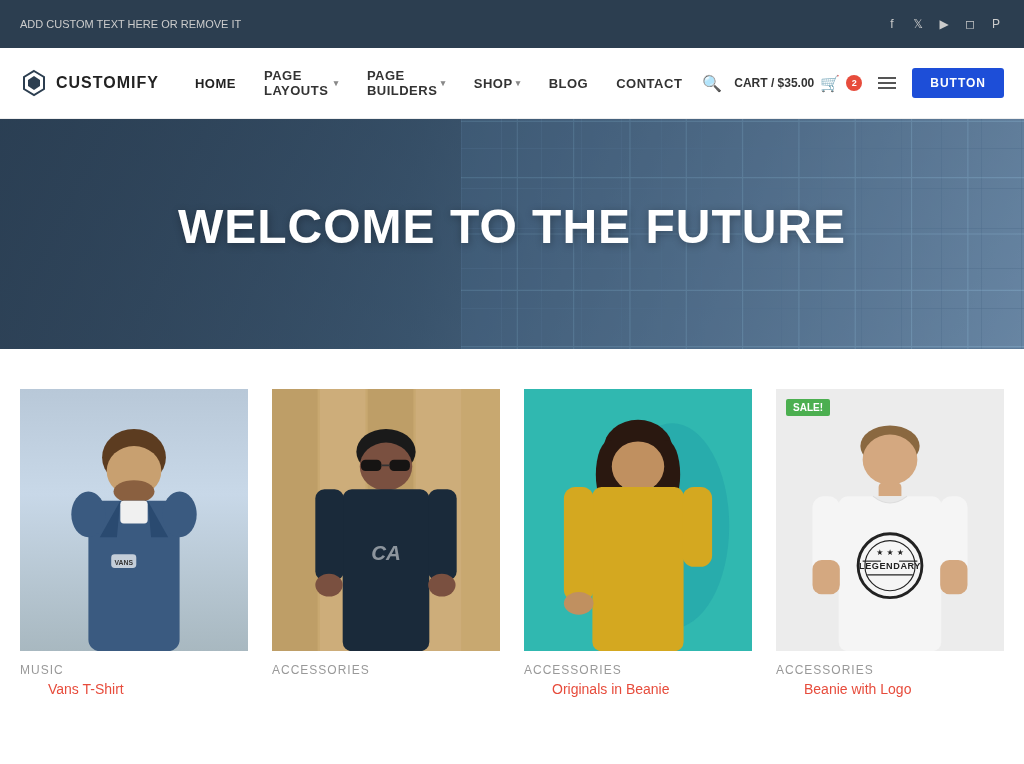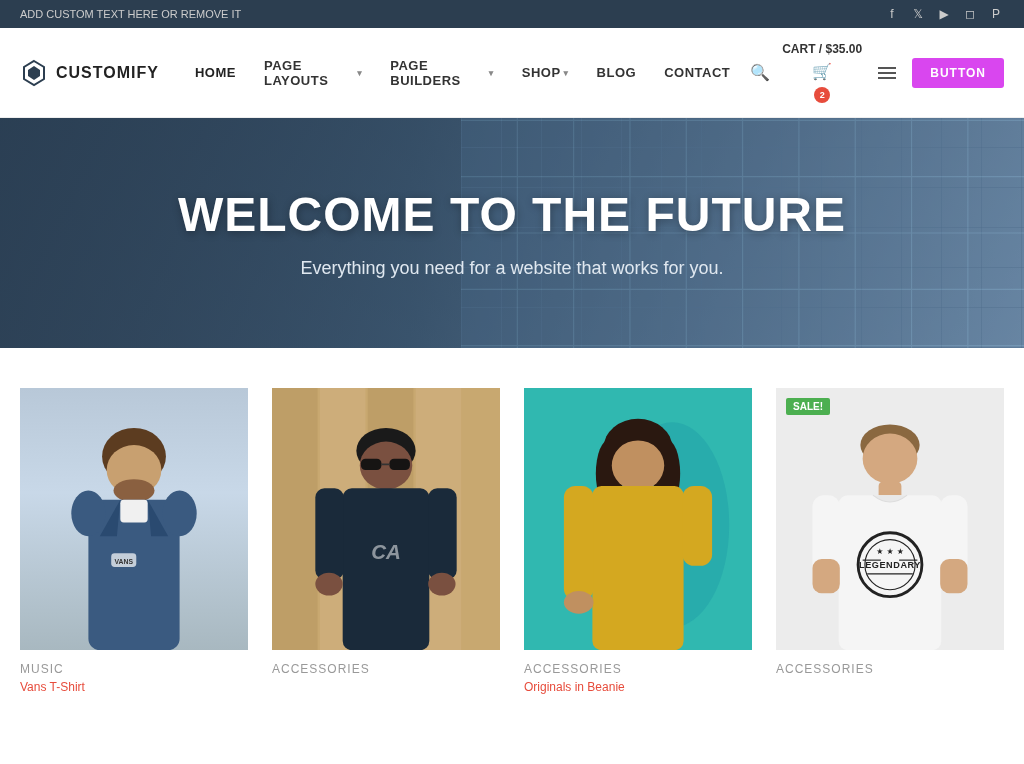--- a/index.html
+++ b/index.html
@@ -3,21 +3,21 @@
   <meta charset="utf-8">
   <style>
     * { margin: 0; padding: 0; box-sizing: border-box; }
     body { font-family: Arial, sans-serif; background: #fff; width: 1024px; }
 
     
     .top-bar {
       background: #2c3e50;
       color: #ccc;
       font-size: 11px;
-      padding: 6px 20px;
+      padding: 16px 20px;
       display: flex;
       justify-content: space-between;
       align-items: center;
     }
     .top-bar-social { display: flex; gap: 10px; }
     .social-icon {
       color: #ccc;
       font-size: 12px;
       cursor: pointer;
       width: 16px;
@@ -77,21 +77,20 @@
       gap: 12px;
     }
     .cart-info {
       font-size: 12px;
       color: #333;
       font-weight: 600;
       display: flex;
       align-items: center;
       gap: 6px;
       cursor: pointer;
-      flex-direction: column;
     }
     .cart-badge {
       background: #e74c3c;
       color: #fff;
       border-radius: 50%;
       width: 16px;
       height: 16px;
       font-size: 9px;
       display: flex;
       align-items: center;
@@ -106,21 +105,21 @@
       gap: 3px;
       padding: 4px;
     }
     .hamburger span {
       display: block;
       width: 18px;
       height: 2px;
       background: #555;
     }
     .btn-button {
-      background: #d946ef;
+      background: #1d4ed8;
       color: #fff;
       border: none;
       padding: 8px 18px;
       font-size: 12px;
       font-weight: 700;
       text-transform: uppercase;
       letter-spacing: 1px;
       cursor: pointer;
       border-radius: 3px;
     }
@@ -230,25 +229,26 @@
     }
 
     .product-category {
       font-size: 12px;
       color: #999;
       text-transform: uppercase;
       letter-spacing: 1px;
       margin-bottom: 4px;
     }
     .product-name {
-      font-size: 12px;
+      font-size: 14px;
       color: #e74c3c;
       font-weight: 500;
       margin-bottom: 6px;
       cursor: pointer;
+      margin-left: 28px;
     }
   </style>
 </head>
 <body>
 
 <div class="top-bar">
   <span>ADD CUSTOM TEXT HERE OR REMOVE IT</span>
   <div class="top-bar-social">
     <span class="social-icon">f</span>
     <span class="social-icon">𝕏</span>
@@ -311,21 +311,20 @@
       <line x1="160" y1="0" x2="160" y2="320"></line>
       <line x1="200" y1="0" x2="200" y2="320"></line>
       <line x1="240" y1="0" x2="240" y2="320"></line>
       <line x1="280" y1="0" x2="280" y2="320"></line>
       <line x1="320" y1="0" x2="320" y2="320"></line>
       <line x1="360" y1="0" x2="360" y2="320"></line>
     </g>
   </svg>
   <div class="hero-content">
     <h1 class="hero-title">WELCOME TO THE FUTURE</h1>
-    <p class="hero-subtitle">Everything you need for a website that works for you.</p>
   </div>
 </section>
 
 <section class="products-section">
   <div class="products-grid">
 
     <div class="product-card">
       <div class="product-image-wrap">
         <div class="person-bg-1"></div>
 
@@ -452,17 +451,18 @@
           <text x="106" y="146" font-size="7" fill="#222">★</text>
 
           <text x="100" y="158" text-anchor="middle" font-size="8" font-weight="900" fill="#222" letter-spacing="0.5">LEGENDARY</text>
 
           <line x1="76" y1="151" x2="92" y2="151" stroke="#222" stroke-width="1"></line>
           <line x1="108" y1="151" x2="124" y2="151" stroke="#222" stroke-width="1"></line>
           <line x1="80" y1="163" x2="120" y2="163" stroke="#222" stroke-width="1"></line>
         </svg>
       </div>
       <div class="product-category">ACCESSORIES</div>
+      <div class="product-name">Beanie with Logo</div>
 
     </div>
 
   </div>
 </section>
 
 </body></html>

